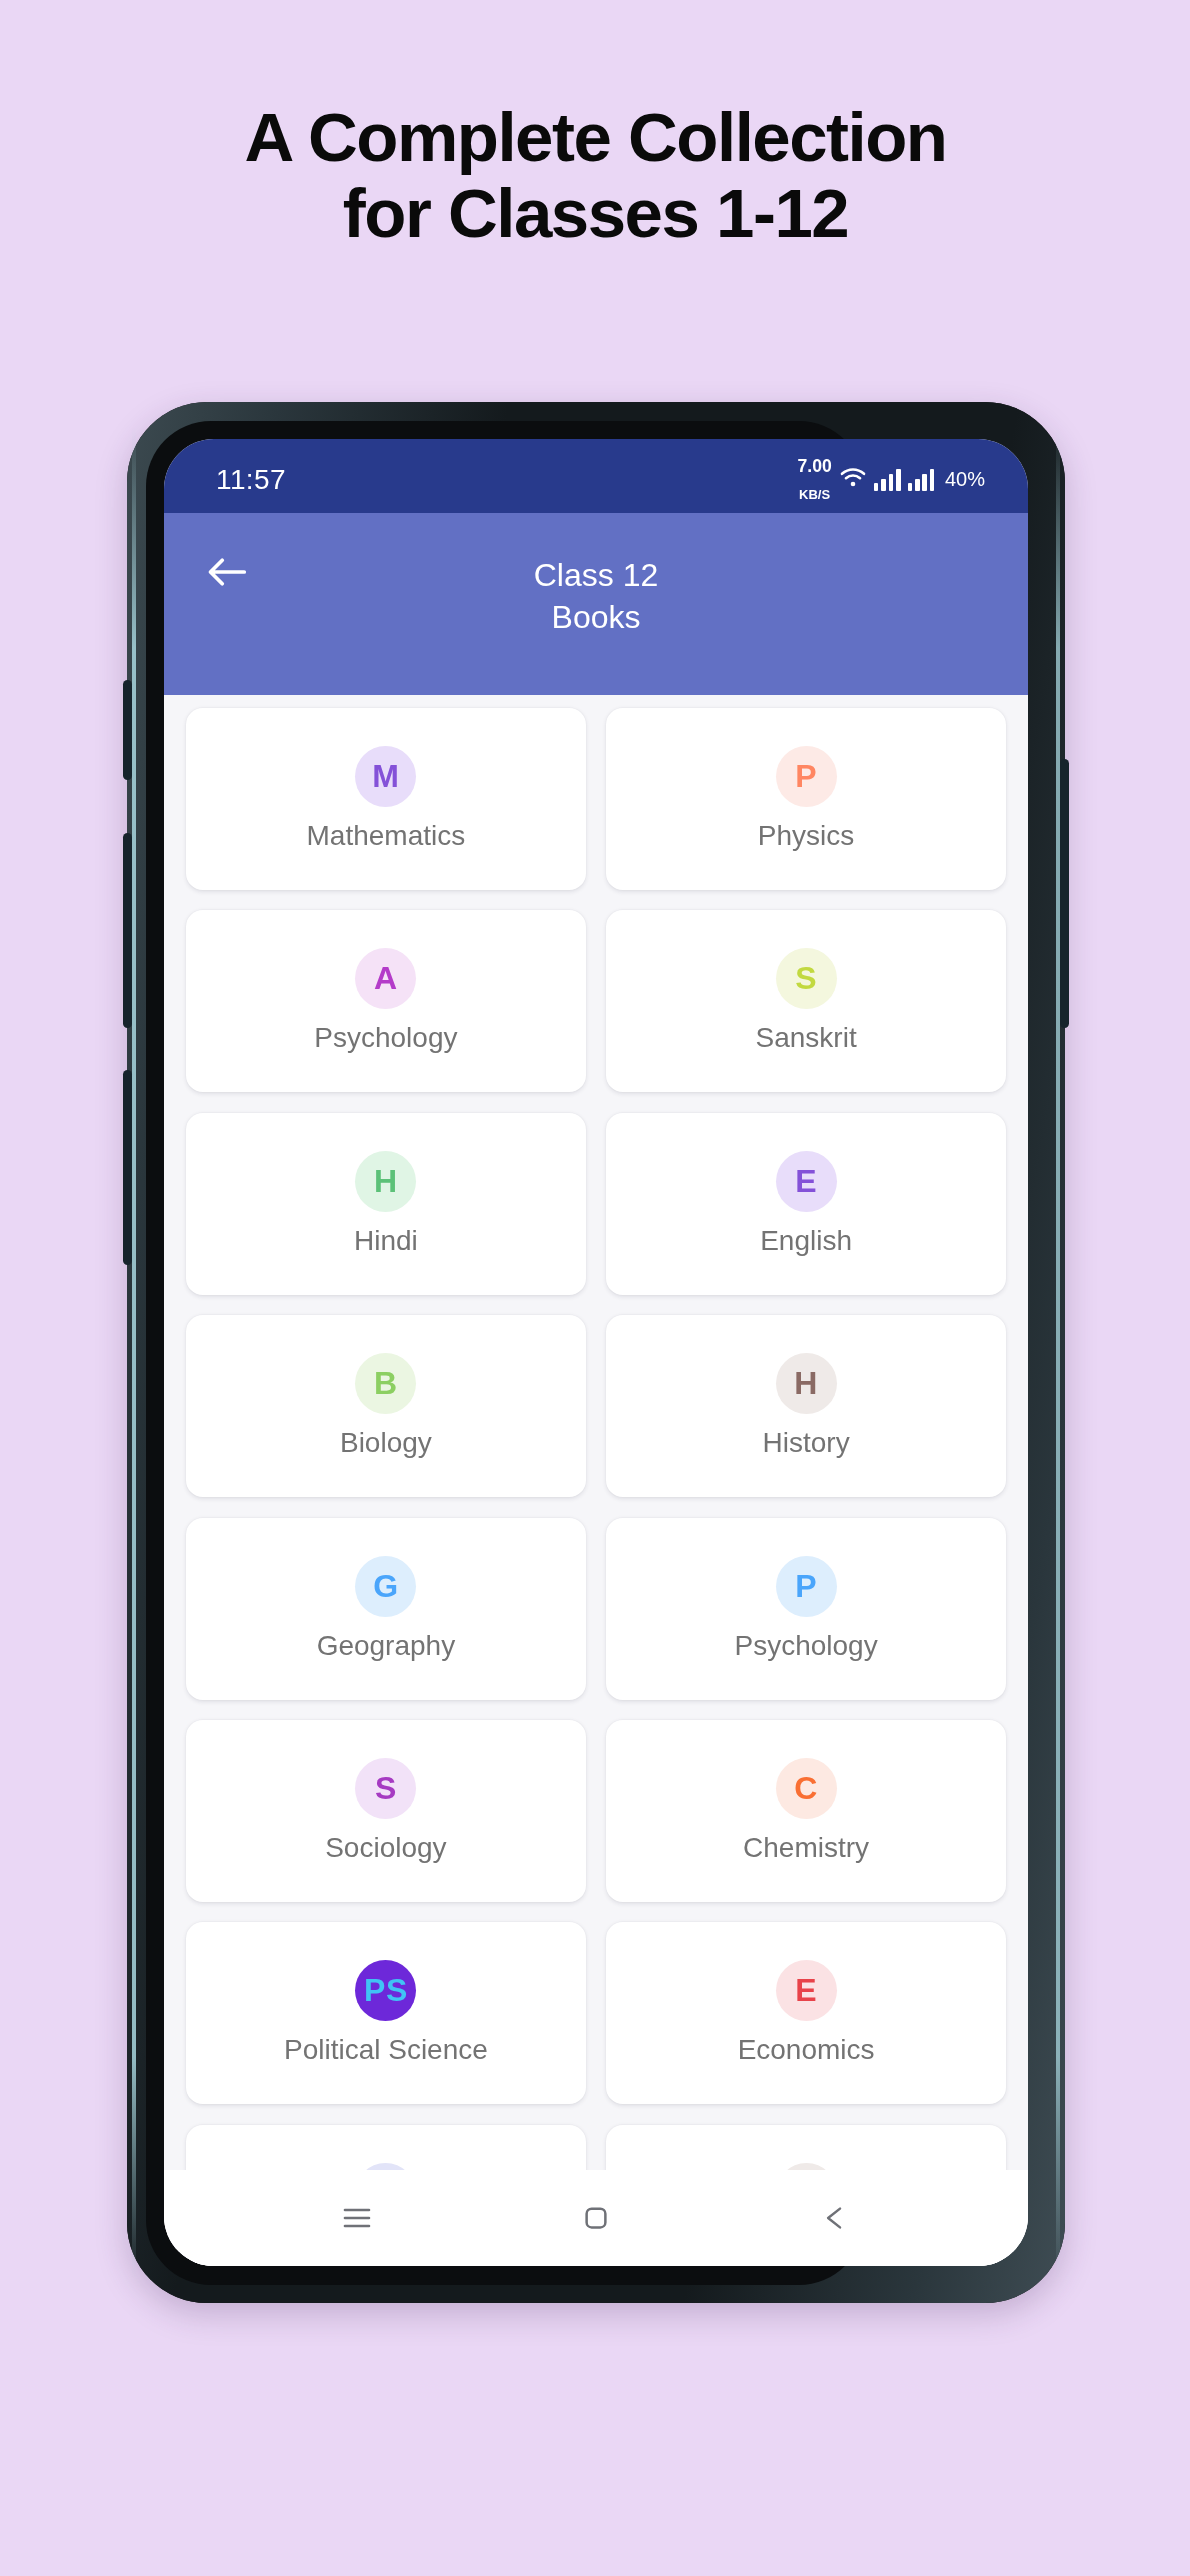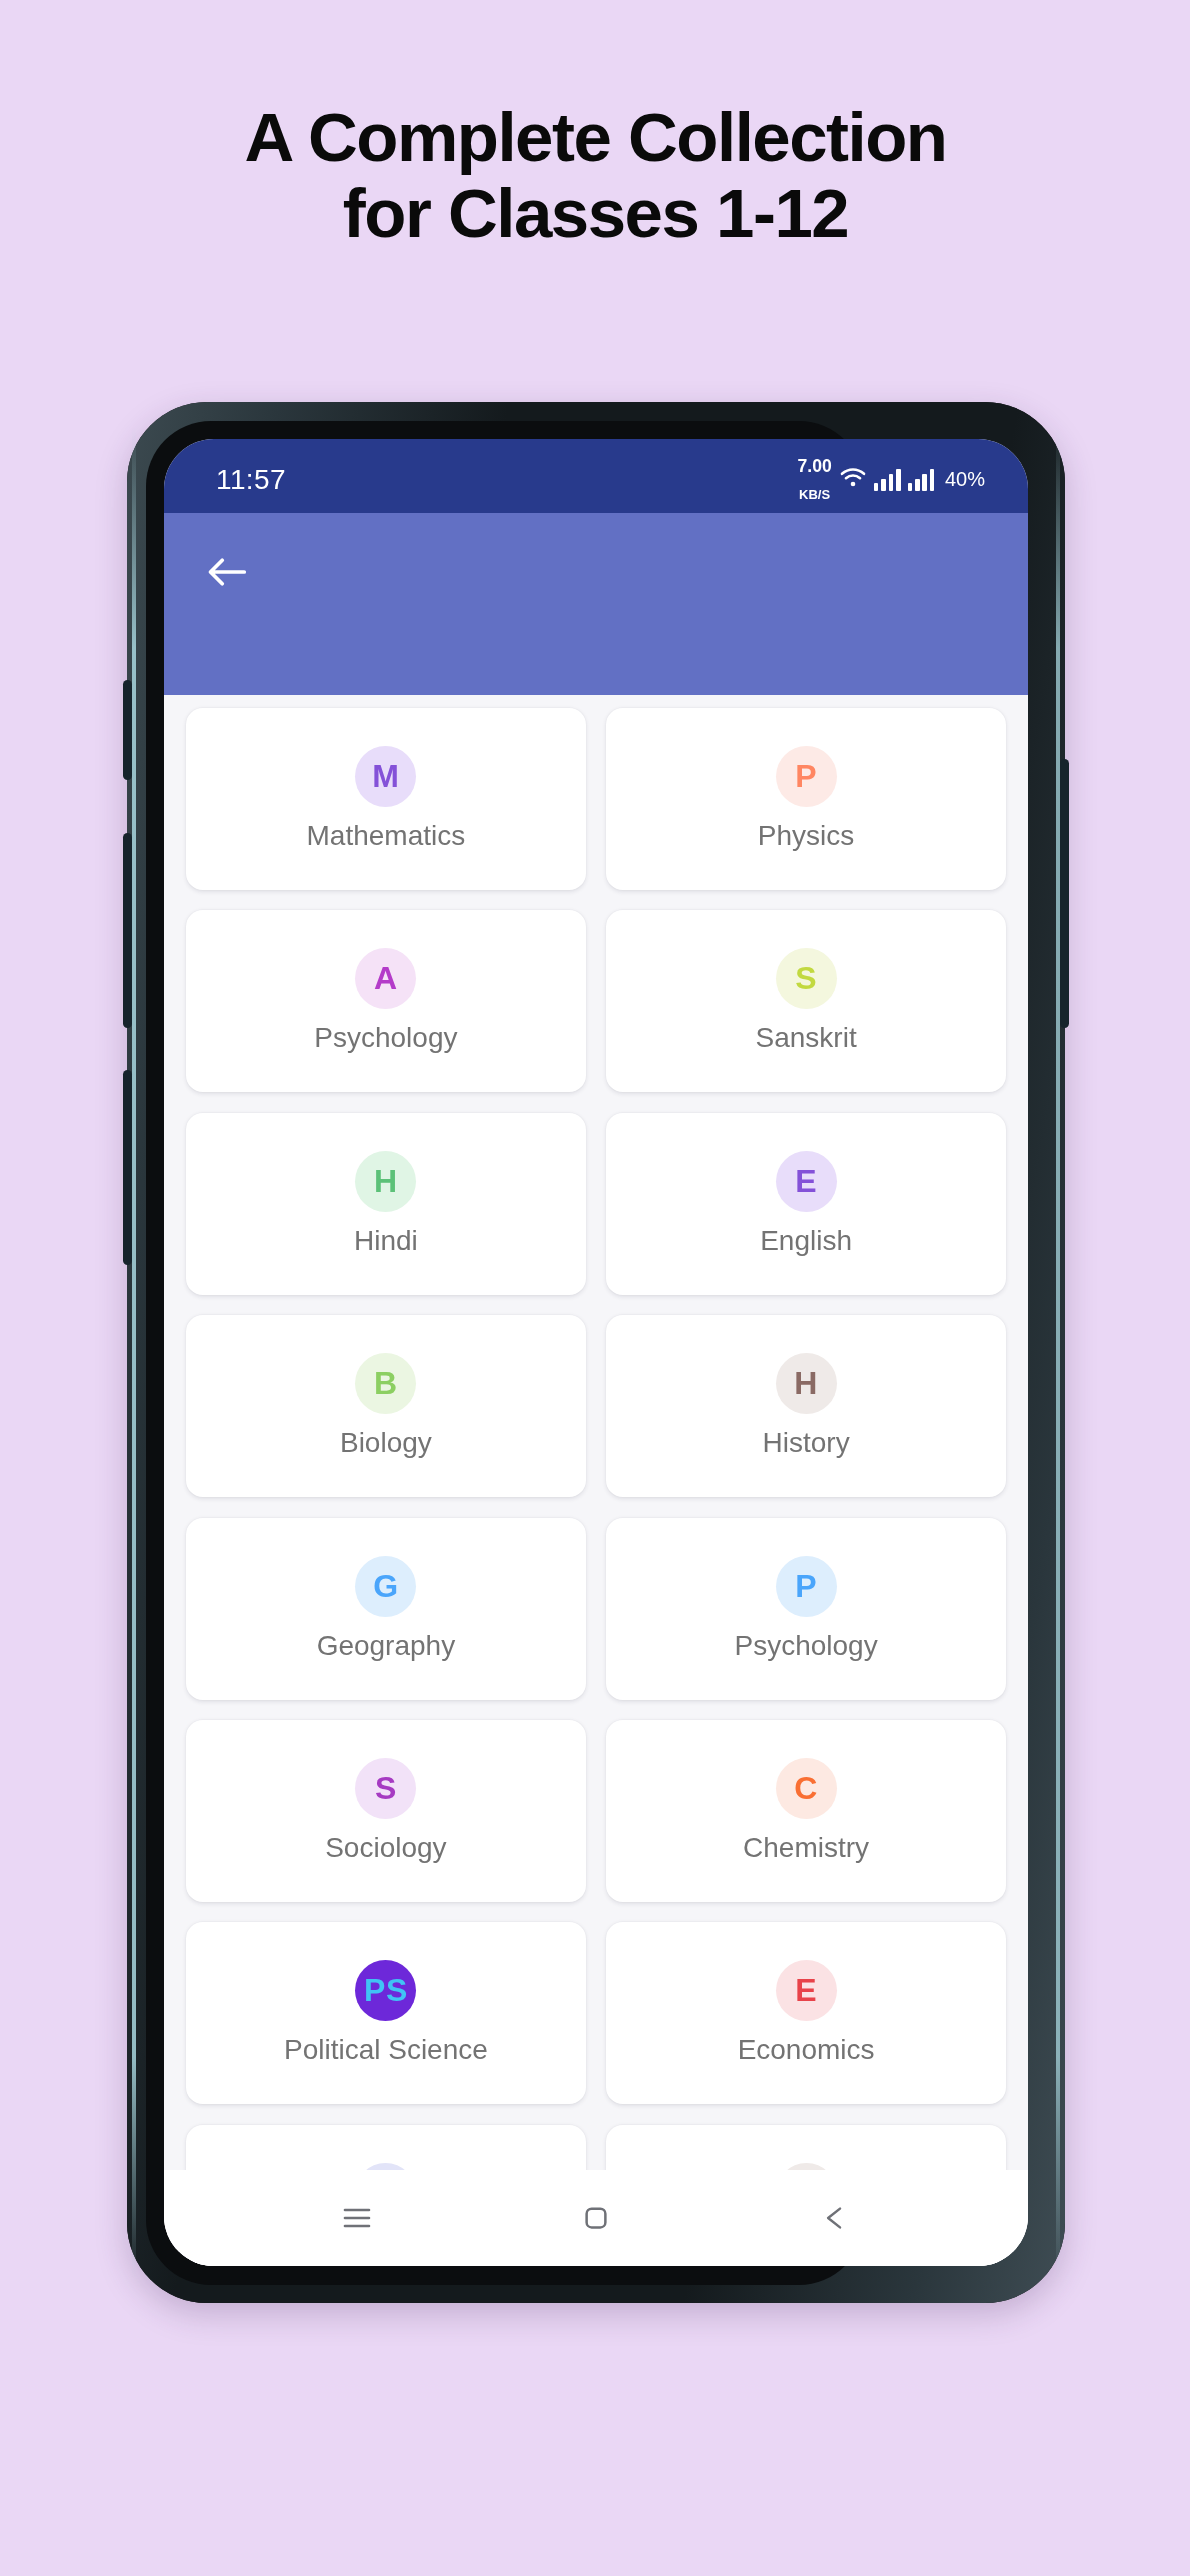--- a/index.html
+++ b/index.html
@@ -197,20 +197,24 @@
         </div>
 
         <div id="appbar">
           <div id="backbtn">
             <span>
               <svg width="43" height="32" viewBox="0 0 24 18" fill="none">
                 <path d="M22 9H3M3 9l6.6-6.6M3 9l6.6 6.6" stroke="#fff" stroke-width="2.1" stroke-linecap="round" stroke-linejoin="round"></path>
               </svg>
             </span>
           </div>
+          <div id="apptitle">
+            <span>Class 12</span>
+            <span>Books</span>
+          </div>
         </div>
 
         <div id="content">
           <div id="grid">
               <div class="card">
                 <div class="avatar" style="background: rgb(232, 221, 250); color: rgb(132, 81, 216);">M</div>
                 <div class="card-label">Mathematics</div>
               </div>
               <div class="card">
                 <div class="avatar" style="background: rgb(253, 234, 230); color: rgb(255, 134, 98);">P</div>

